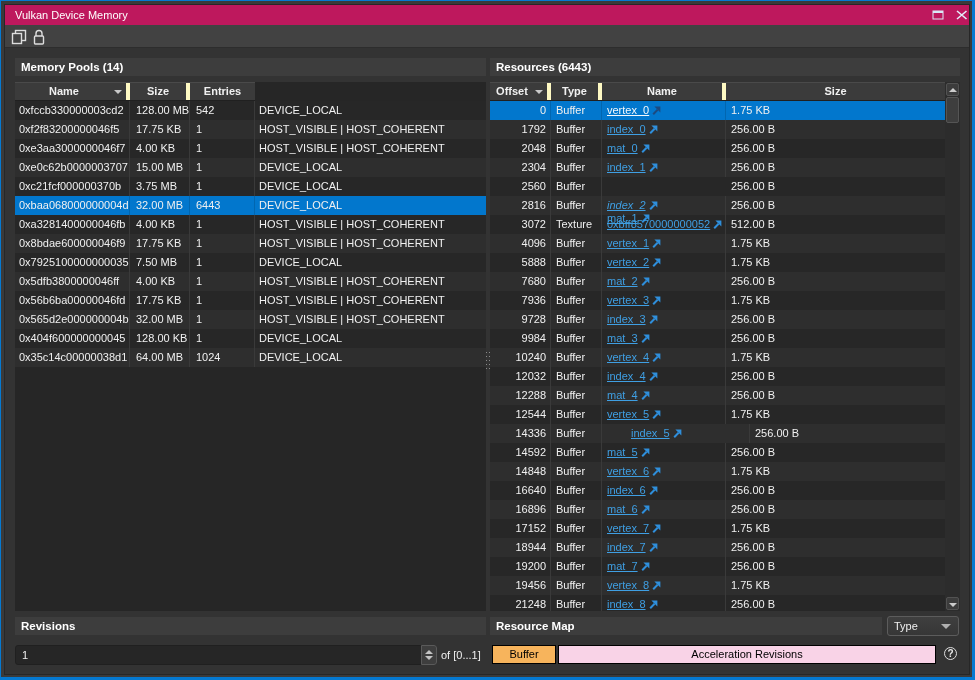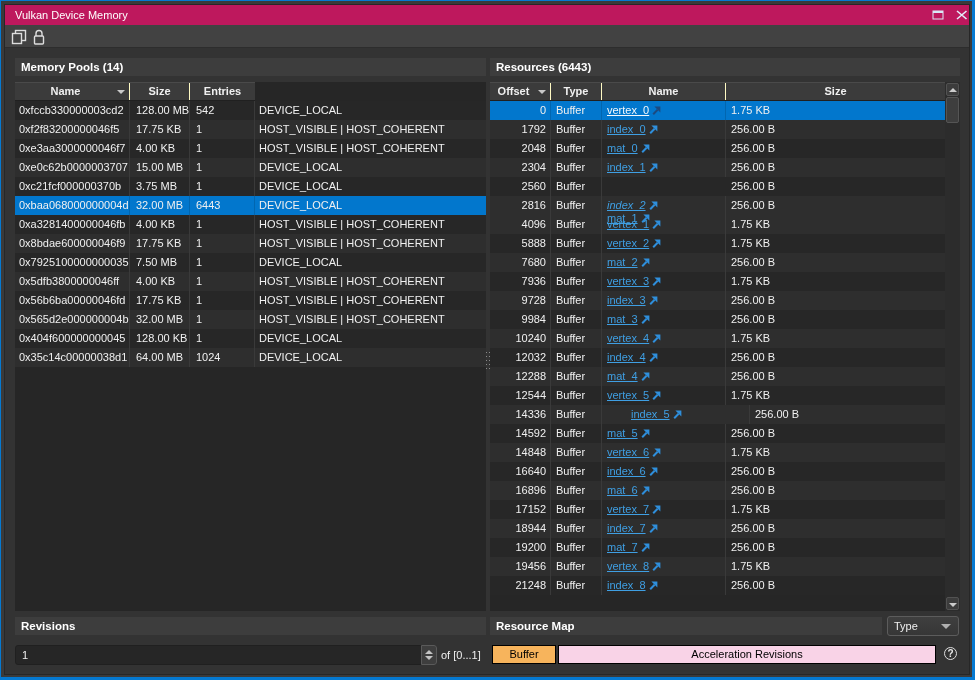--- a/index.html
+++ b/index.html
@@ -39,21 +39,21 @@
   .groupbar {
     position:absolute; height:18px; background:#3d3d3d; line-height:18px;
     font-weight:bold; font-size:11.5px; color:#ffffff; padding-left:6px;
   }
   
   .table { position:absolute; top:82px; height:529px; background:#262626; overflow:hidden; }
   .thead { position:absolute; left:0; top:0; height:19px; display:flex;
     background:#3b3b3b; border-top:1px solid #4a4a4a; border-bottom:1px solid #202020;
     font-weight:bold; }
   .th { position:relative; height:17px; line-height:17px; text-align:center;
-    border-right:1px solid #fef9c3; overflow:hidden; white-space:nowrap; }
+    border-right:4px solid #fef9c3; overflow:hidden; white-space:nowrap; }
   .th:last-child { border-right:none; }
   .sortind {
     position:absolute; right:4px; top:7px; width:0; height:0;
     border-left:4px solid transparent; border-right:4px solid transparent;
     border-top:4px solid #c9c9c9;
   }
   .th.sorted { padding-right:13px; }
   .tbody { position:absolute; left:0; top:19px; bottom:0; overflow:hidden; }
   .tr { display:flex; height:19px; line-height:19px; white-space:nowrap; }
   .tr.odd  { background:#272727; }
@@ -304,20 +304,29 @@
       </div>
       <div class="tr even">
         <div class="td ar" style="width:61px;padding-left:0px;padding-right:4px;"><span>2816</span></div>
         <div class="td al" style="width:51px;padding-left:5px;padding-right:0px;"><span>Buffer</span></div>
         <div class="td al" style="width:124px;padding-left:5px;padding-right:0px;font-style:italic;"><a class="reslink">index_2</a><svg class="linkarrow" viewBox="0 0 10 10">
      <path d="M2.2 9.2 L6.6 4.8" stroke="#2f8fdc" stroke-width="2" fill="none"></path>
      <polygon points="3.4,1.4 9.4,1.4 9.4,7.4" fill="#2f8fdc"></polygon>
    </svg></div>
         <div class="td al" style="width:219px;padding-left:5px;padding-right:0px;"><span>256.00 B</span></div>
       </div>
+      <div class="tr odd">
+        <div class="td ar" style="width:61px;padding-left:0px;padding-right:4px;"><span>3072</span></div>
+        <div class="td al" style="width:51px;padding-left:5px;padding-right:0px;"><span>Texture</span></div>
+        <div class="td al" style="width:124px;padding-left:5px;padding-right:0px;"><a class="reslink">0xbff8570000000052</a><svg class="linkarrow" viewBox="0 0 10 10">
+     <path d="M2.2 9.2 L6.6 4.8" stroke="#2f8fdc" stroke-width="2" fill="none"></path>
+     <polygon points="3.4,1.4 9.4,1.4 9.4,7.4" fill="#2f8fdc"></polygon>
+   </svg></div>
+        <div class="td al" style="width:219px;padding-left:5px;padding-right:0px;"><span>512.00 B</span></div>
+      </div>
       <div class="tr even">
         <div class="td ar" style="width:61px;padding-left:0px;padding-right:4px;"><span>4096</span></div>
         <div class="td al" style="width:51px;padding-left:5px;padding-right:0px;"><span>Buffer</span></div>
         <div class="td al" style="width:124px;padding-left:5px;padding-right:0px;"><a class="reslink">vertex_1</a><svg class="linkarrow" viewBox="0 0 10 10">
      <path d="M2.2 9.2 L6.6 4.8" stroke="#2f8fdc" stroke-width="2" fill="none"></path>
      <polygon points="3.4,1.4 9.4,1.4 9.4,7.4" fill="#2f8fdc"></polygon>
    </svg></div>
         <div class="td al" style="width:219px;padding-left:5px;padding-right:0px;"><span>1.75 KB</span></div>
       </div>
       <div class="tr odd">

